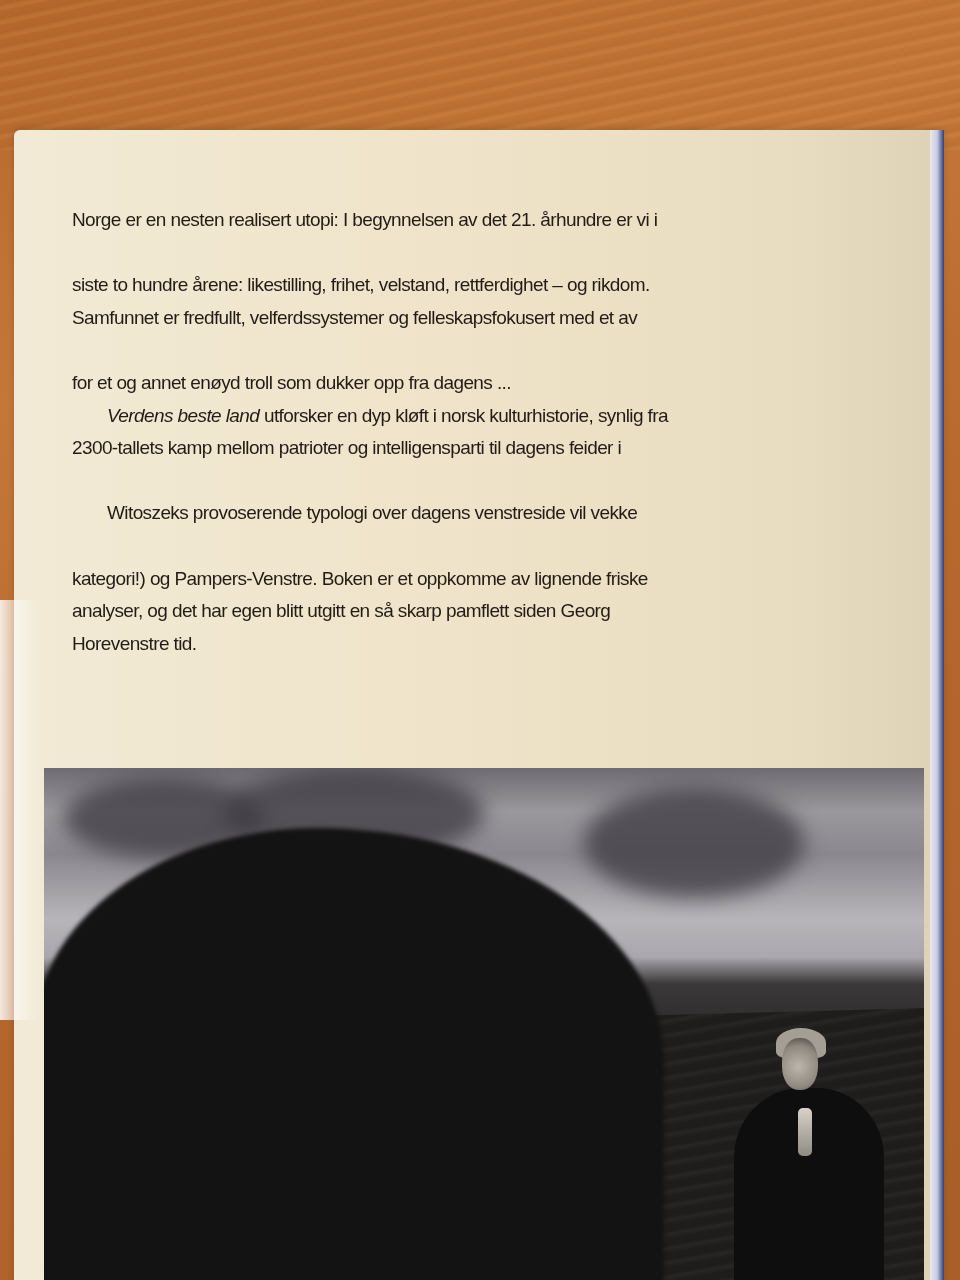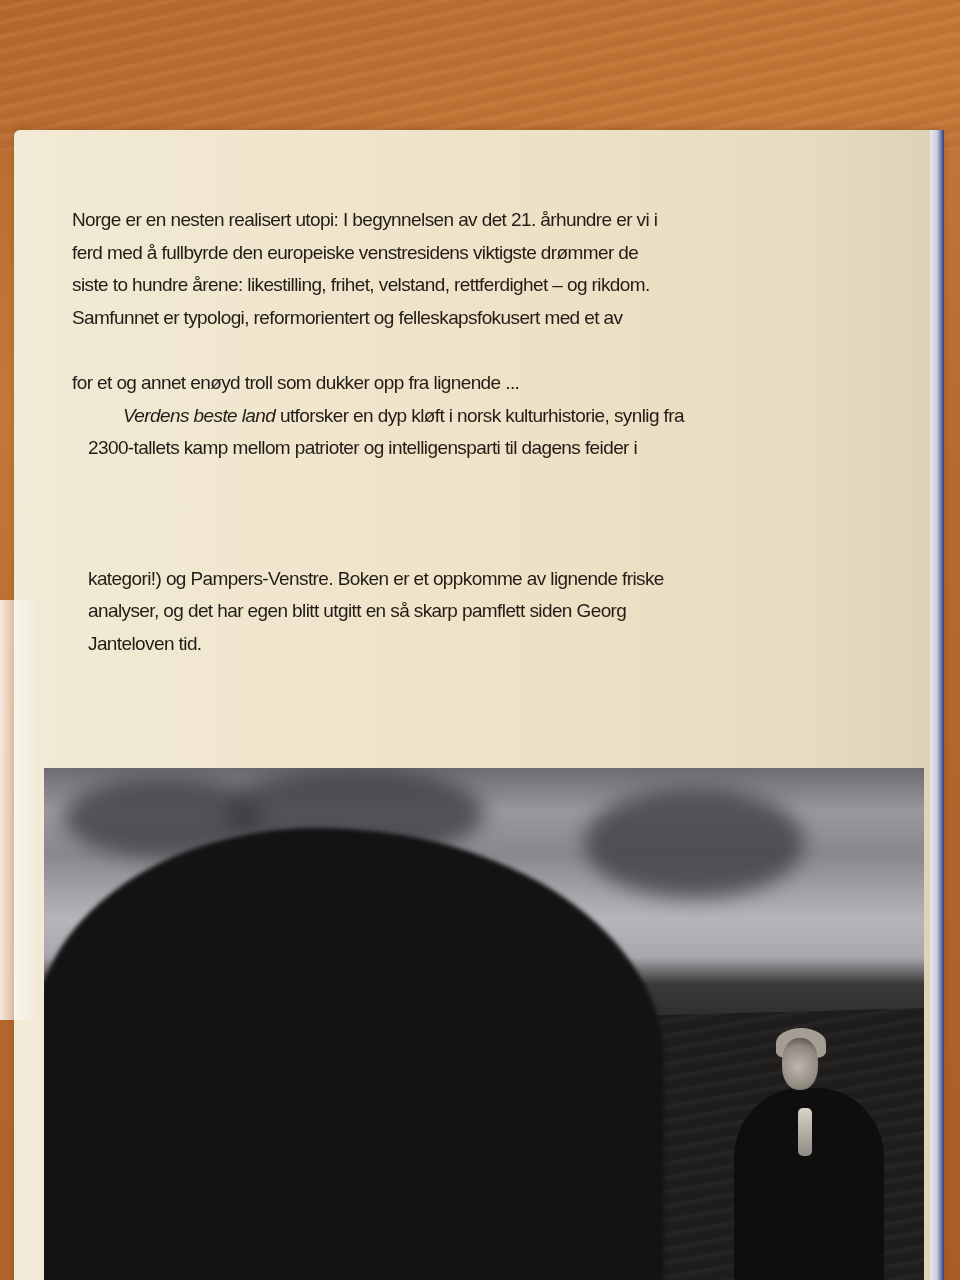--- a/index.html
+++ b/index.html
@@ -21,21 +21,21 @@
     .spine {
       position: absolute; right: 0; top: 0; width: 14px; height: 100%;
       background: linear-gradient(90deg, #e8e8ee 0%, #c9cde0 50%, #2f3e7a 100%);
     }
     .blurb {
       position: absolute; left: 58px; top: 74px; width: 840px;
       font-family: Liberation Sans, sans-serif; font-size: 19px; line-height: 32.6px;
       color: #231c16; letter-spacing: -0.6px;
     }
     .blurb p { margin: 0; }
-    .blurb .indent { text-indent: 35px; margin-left: 16px; }
+    .blurb .indent { text-indent: 35px; }
     .blurb em { font-style: italic; }
     .photo {
       position: absolute; left: 30px; top: 638px; width: 880px; height: 540px;
       background: linear-gradient(180deg, #6e6b72 0%, #9a979d 8%, #8a878e 16%, #b7b4ba 28%, #a9a6ad 35%, #3a3838 40%, #1a1918 60%, #141312 100%);
       overflow: hidden;
     }
     .sky-cloud { position: absolute; border-radius: 50%; background: rgba(60,58,64,0.75); filter: blur(10px); }
     .tree {
       position: absolute; left: -10px; top: 60px; width: 630px; height: 520px;
       background: #141313;
@@ -75,37 +75,37 @@
 <body>
 
 <div class="wood-grain"></div>
 
 <div class="book">
   <div class="spine"></div>
 
   <div class="blurb">
     <p>
       <span>Norge er en nesten realisert utopi: I begynnelsen av det 21. århundre er vi i</span><br>
-      <span>ferd med å fullbyrde den europeiske venstresidens viktigste drømmer de</span><br>
+      <br>
       <span>siste to hundre årene: likestilling, frihet, velstand, rettferdighet – og rikdom.</span><br>
-      <span>Samfunnet er typologi, reformorientert og felleskapsfokusert med et av</span><br>
+      <span>Samfunnet er fredfullt, velferdssystemer og felleskapsfokusert med et av</span><br>
       <br>
-      <span>for et og annet enøyd troll som dukker opp fra lignende ...</span>
+      <span>for et og annet enøyd troll som dukker opp fra dagens ...</span>
     </p>
     <p class="indent">
       <em>Verdens beste land</em><span> utforsker en dyp kløft i norsk kulturhistorie, synlig fra</span><br>
       <span>2300-tallets kamp mellom patrioter og intelligensparti til dagens feider i</span><br>
       <br>
     </p>
     <p class="indent">
-      <br>
+      <span>Witoszeks provoserende typologi over dagens venstreside vil vekke</span><br>
       <br>
       <span>kategori!) og Pampers-Venstre. Boken er et oppkomme av lignende friske</span><br>
       <span>analyser, og det har egen blitt utgitt en så skarp pamflett siden Georg</span><br>
-      <span>Janteloven tid.</span>
+      <span>Horevenstre tid.</span>
     </p>
   </div>
 
   <div class="photo">
     <div class="sky-cloud" style="left:20px;top:10px;width:200px;height:80px;"></div>
     <div class="sky-cloud" style="left:180px;top:0px;width:260px;height:90px;"></div>
     <div class="sky-cloud" style="left:540px;top:20px;width:220px;height:110px;"></div>
     <div class="field"></div>
     <div class="tree"></div>
     <div class="person">

